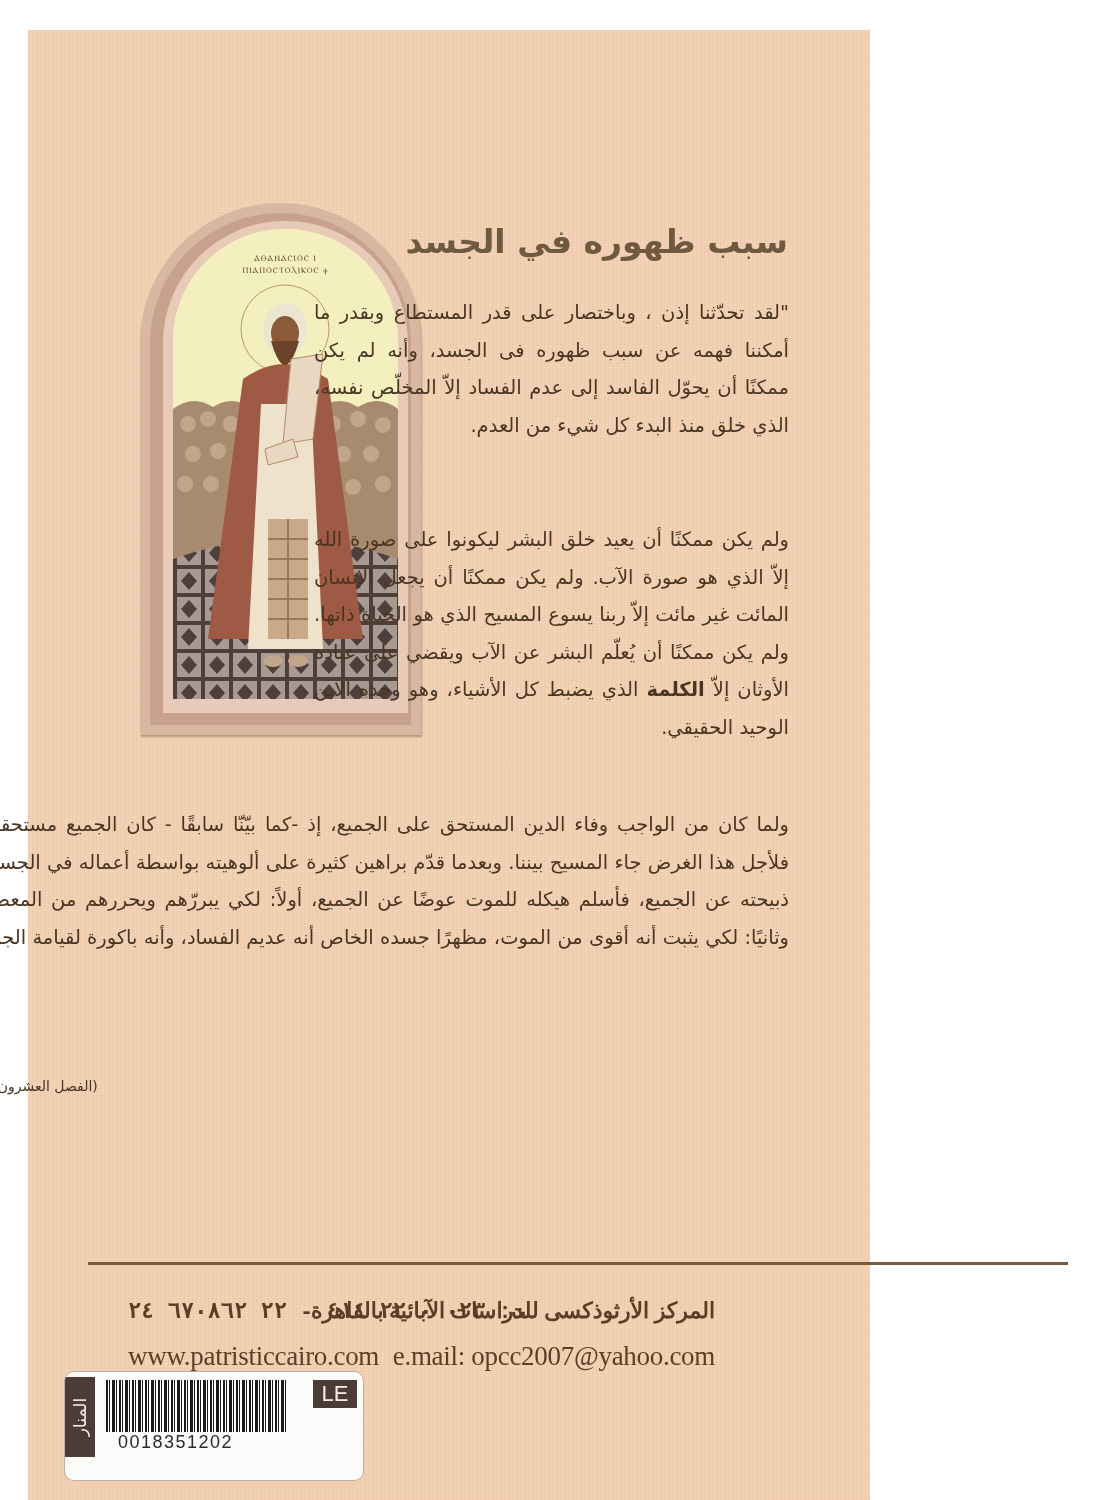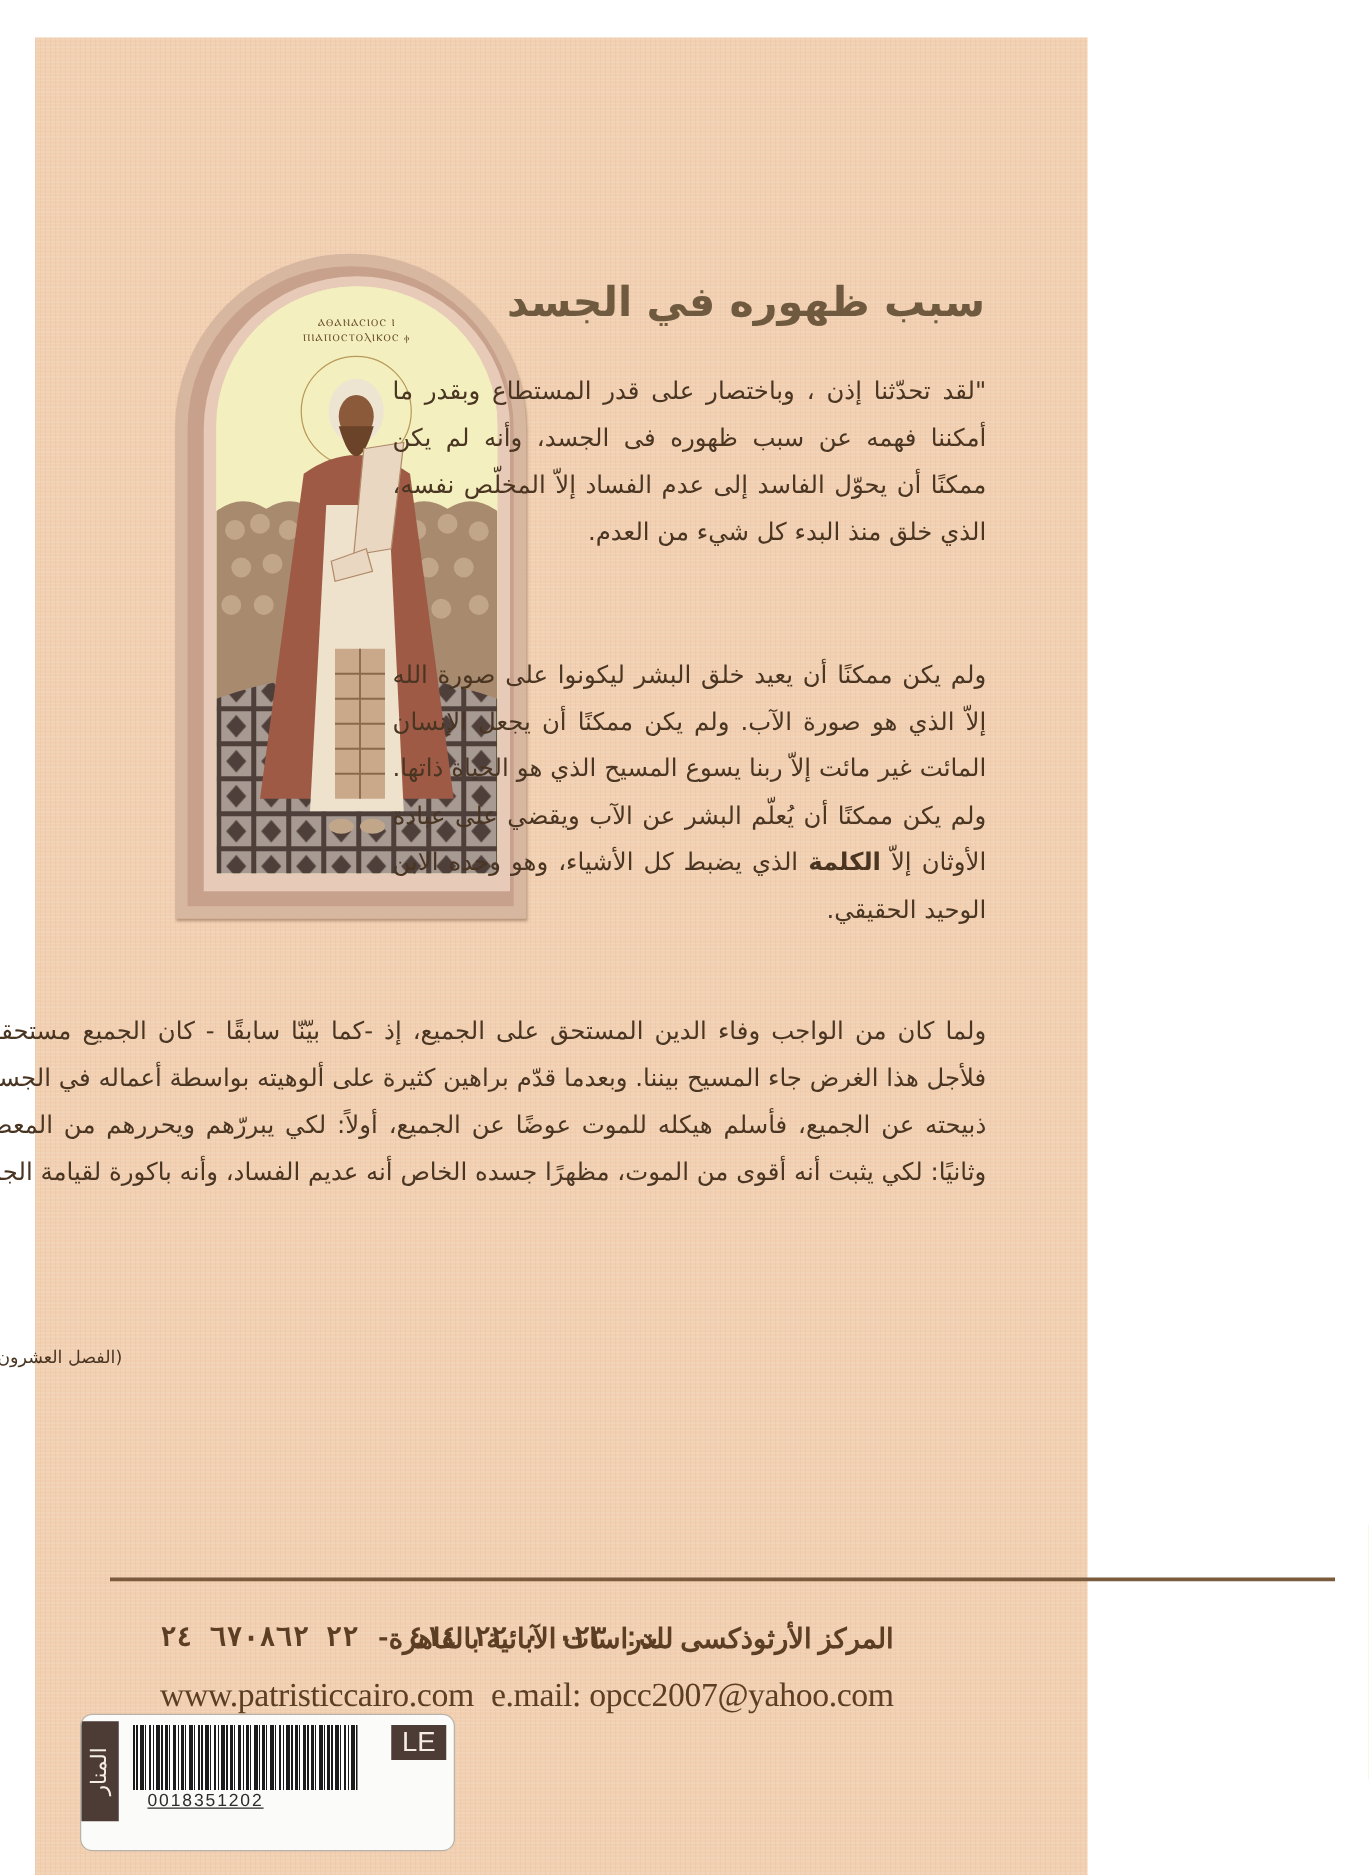--- a/index.html
+++ b/index.html
@@ -89,21 +89,21 @@
     }
     .sticker-sidebar span { transform: rotate(-90deg); white-space: nowrap; font-family: "DejaVu Sans", sans-serif; }
     .barcode {
       position: absolute; left: 41px; top: 8px; width: 180px; height: 52px;
       background: repeating-linear-gradient(90deg,
         #1b1b1b 0px, #1b1b1b 2px, #fff 2px, #fff 3px, #1b1b1b 3px, #1b1b1b 4px, #fff 4px, #fff 6px,
         #1b1b1b 6px, #1b1b1b 9px, #fff 9px, #fff 10px, #1b1b1b 10px, #1b1b1b 11px, #fff 11px, #fff 13px);
     }
     .barcode-number {
       position: absolute; left: 53px; top: 60px; font-family: "Liberation Sans", sans-serif;
-      font-size: 14px; letter-spacing: 1.5px; color: #2b2b2b; text-decoration: underline;
+      font-size: 18px; letter-spacing: 1.5px; color: #2b2b2b;
     }
     .sticker-title {
       position: absolute; left: 50px; top: 84px; direction: rtl; font-size: 14px; color: #2b2b2b; margin-top: 32px;
     }
     .sticker-le {
       position: absolute; right: 6px; top: 8px; width: 44px; height: 28px; background: #4d3b35;
       color: #f6eee6; font-family: "Liberation Sans", sans-serif; font-size: 22px; line-height: 28px; text-align: center;
     }
   </style>
 </head>

